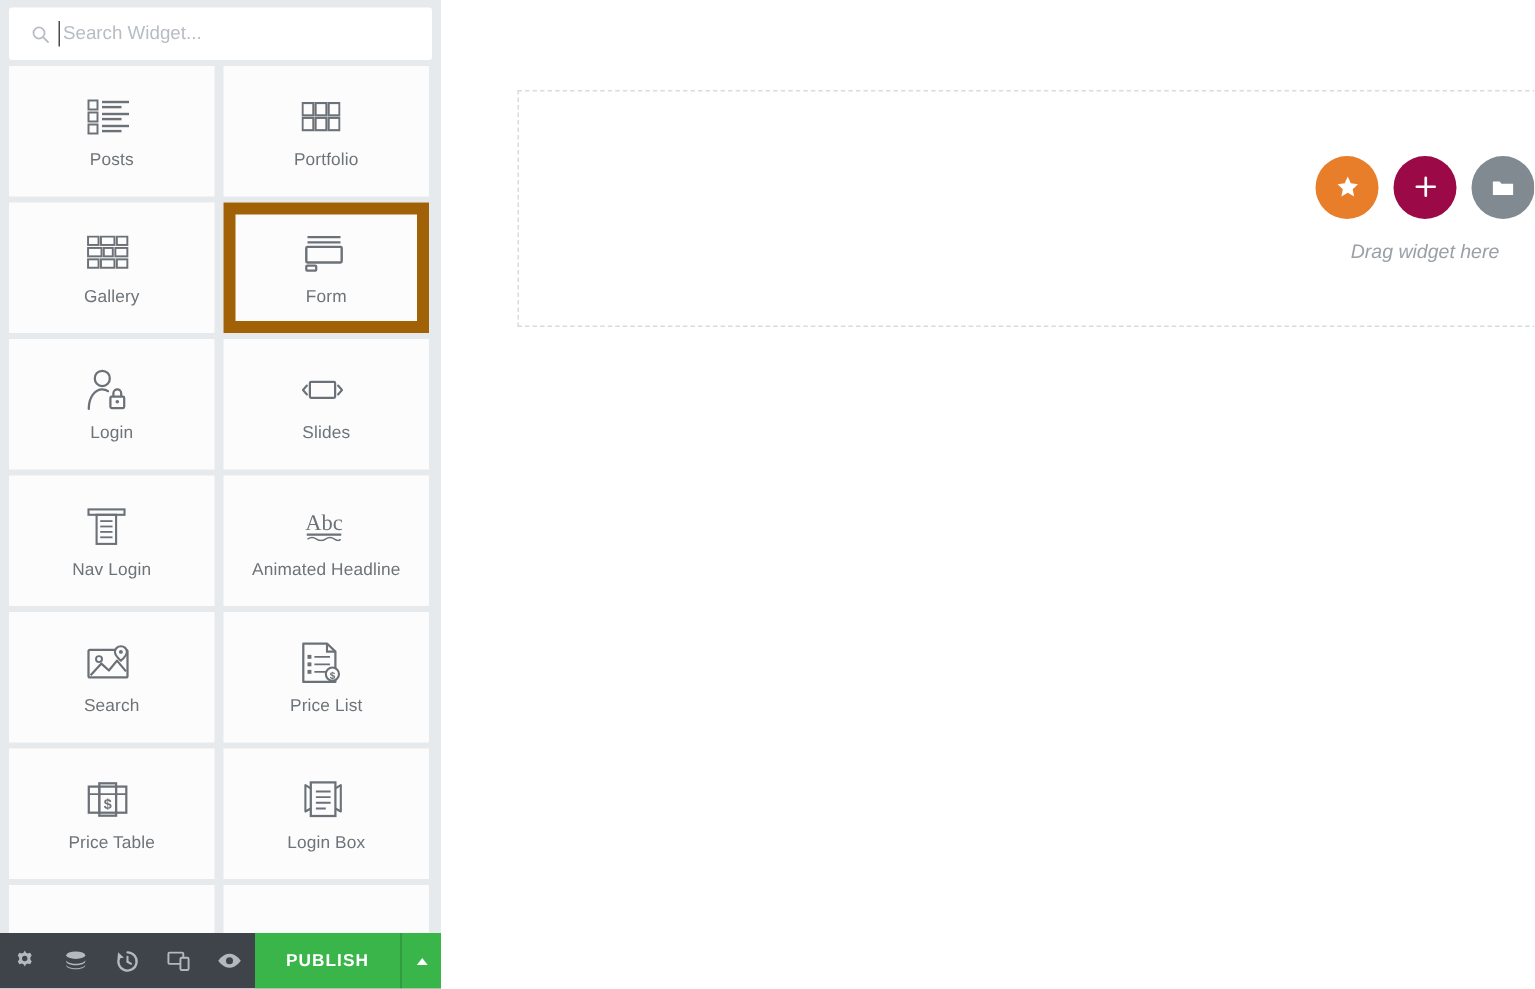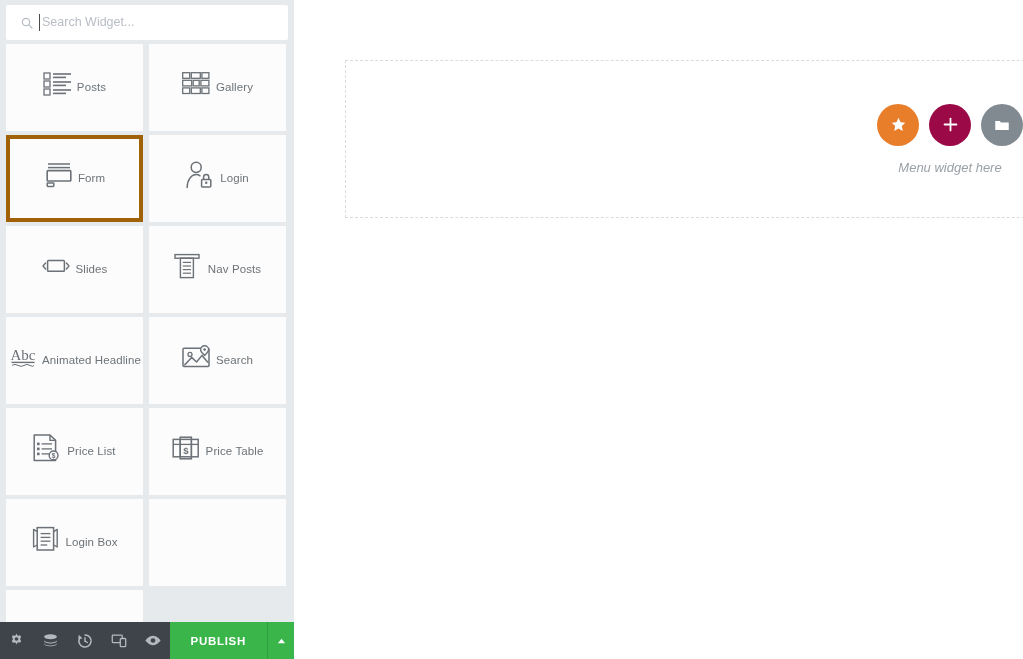--- a/index.html
+++ b/index.html
@@ -107,32 +107,32 @@
     box-sizing: border-box;
     width: 294px;
   }
   .widget-card {
     width: 137px;
     height: 87px;
     background: #fcfcfc;
     margin: 0 3px 4px 0;
     box-sizing: border-box;
     display: flex;
-    flex-direction: row;
+    flex-direction: column;
     align-items: center;
     justify-content: center;
     cursor: move;
     position: relative;
   }
   .widget-card:nth-child(even) {
     margin-right: 0;
     margin-left: 3px;
   }
   .widget-card.selected {
-    border: 4px solid #a16207;
+    border: 8px solid #a16207;
     box-shadow: 0 0 0 0px #5b34e8;
   }
   .widget-icon {
     width: 34px;
     height: 34px;
     display: flex;
     align-items: center;
     justify-content: flex-start;
     color: #000000;
     margin-bottom: 7px;
@@ -311,20 +311,33 @@
       <rect x="10" y="10.2" width="18" height="1.6" fill="#6b7177"></rect>
       <rect x="10" y="13.6" width="13" height="1.6" fill="#6b7177"></rect>
       <rect x="10" y="18.2" width="18" height="1.6" fill="#6b7177"></rect>
       <rect x="10" y="21.6" width="13" height="1.6" fill="#6b7177"></rect>
               </svg>
             </div>
             <div class="widget-label">Posts</div>
           </div>
           <div class="widget-card">
             <div class="widget-icon">
+              <svg width="26" height="20" viewBox="0 0 26 20">
+      <rect x="0.7" y="0.7" width="7.2" height="8.2" fill="none" stroke="#6b7177" stroke-width="1.4"></rect>
+      <rect x="9.4" y="0.7" width="7.2" height="8.2" fill="none" stroke="#6b7177" stroke-width="1.4"></rect>
+      <rect x="18.1" y="0.7" width="7.2" height="8.2" fill="none" stroke="#6b7177" stroke-width="1.4"></rect>
+      <rect x="0.7" y="10.6" width="7.2" height="8.2" fill="none" stroke="#6b7177" stroke-width="1.4"></rect>
+      <rect x="9.4" y="10.6" width="7.2" height="8.2" fill="none" stroke="#6b7177" stroke-width="1.4"></rect>
+      <rect x="18.1" y="10.6" width="7.2" height="8.2" fill="none" stroke="#6b7177" stroke-width="1.4"></rect>
+              </svg>
+            </div>
+            <div class="widget-label">Portfolio</div>
+          </div>
+          <div class="widget-card">
+            <div class="widget-icon">
               <svg width="28" height="24" viewBox="0 0 28 24">
       <rect x="0.7" y="0.7" width="7" height="5.6" fill="none" stroke="#6b7177" stroke-width="1.3"></rect>
       <rect x="9.3" y="0.7" width="9" height="5.6" fill="none" stroke="#6b7177" stroke-width="1.3"></rect>
       <rect x="19.9" y="0.7" width="7" height="5.6" fill="none" stroke="#6b7177" stroke-width="1.3"></rect>
       <rect x="0.7" y="8.3" width="9" height="5.6" fill="none" stroke="#6b7177" stroke-width="1.3"></rect>
       <rect x="11.2" y="8.3" width="6" height="5.6" fill="none" stroke="#6b7177" stroke-width="1.3"></rect>
       <rect x="18.9" y="8.3" width="8" height="5.6" fill="none" stroke="#6b7177" stroke-width="1.3"></rect>
       <rect x="0.7" y="15.9" width="7" height="5.6" fill="none" stroke="#6b7177" stroke-width="1.3"></rect>
       <rect x="9.3" y="15.9" width="9" height="5.6" fill="none" stroke="#6b7177" stroke-width="1.3"></rect>
       <rect x="19.9" y="15.9" width="7" height="5.6" fill="none" stroke="#6b7177" stroke-width="1.3"></rect>
@@ -369,21 +382,21 @@
             <div class="widget-icon">
               <svg width="26" height="26" viewBox="0 0 26 26">
       <rect x="1" y="1.6" width="24" height="3.6" fill="none" stroke="#6b7177" stroke-width="1.4"></rect>
       <rect x="6.4" y="5.2" width="13" height="19.4" fill="none" stroke="#6b7177" stroke-width="1.4"></rect>
       <line x1="8.8" y1="9.4" x2="17" y2="9.4" stroke="#6b7177" stroke-width="1.2"></line>
       <line x1="8.8" y1="13" x2="17" y2="13" stroke="#6b7177" stroke-width="1.2"></line>
       <line x1="8.8" y1="16.6" x2="17" y2="16.6" stroke="#6b7177" stroke-width="1.2"></line>
       <line x1="8.8" y1="20.2" x2="17" y2="20.2" stroke="#6b7177" stroke-width="1.2"></line>
               </svg>
             </div>
-            <div class="widget-label">Nav Posts</div>
+            <div class="widget-label">Nav Login</div>
           </div>
           <div class="widget-card">
             <div class="widget-icon">
               <svg width="30" height="20" viewBox="0 0 30 20">
       <text x="15" y="12.5" text-anchor="middle" font-family="Liberation Serif, serif" font-size="15" fill="#6b7177">Abc</text>
       <line x1="3.5" y1="15.4" x2="26.5" y2="15.4" stroke="#6b7177" stroke-width="1.4"></line>
       <path d="M4,18.4 Q7,16.4 10,18.4 T16,18.4 T22,18.4 T26,18.4" fill="none" stroke="#6b7177" stroke-width="1"></path>
               </svg>
             </div>
             <div class="widget-label">Animated Headline</div>
@@ -481,21 +494,21 @@
             </svg>
           </div>
 
           <div class="circle-btn" style="background:#818a91">
             <svg width="18" height="18" viewBox="0 0 20 20">
               <path d="M2.5,5.5 h5 l1.4,1.8 h8.6 v8.2 h-15 z" fill="#ffffff"></path>
             </svg>
           </div>
 
         </div>
-        <div id="drag-label">Menu widget here</div>
+        <div id="drag-label">Drag widget here</div>
       </div>
     </div>
   </div>
 
   <div id="bottom-bar">
 
     <div class="bar-icon">
       <svg width="15" height="15" viewBox="0 0 20 20">
         <path fill="#b4b9bd" d="M10,0.8l1.1,2.1c0.5,0.1,1,0.3,1.4,0.6l2.3-0.6l1.4,2.4l-1.3,1.9c0.1,0.5,0.1,1,0,1.5l1.3,1.9l-1.4,2.4 l-2.3-0.6c-0.4,0.3-0.9,0.5-1.4,0.6L10,15.2l-1.1-2.1c-0.5-0.1-1-0.3-1.4-0.6l-2.3,0.6l-1.4-2.4l1.3-1.9c-0.1-0.5-0.1-1,0-1.5 L3.8,5.3l1.4-2.4l2.3,0.6c0.4-0.3,0.9-0.5,1.4-0.6L10,0.8z"></path>
         <circle cx="10" cy="8" r="2.4" fill="#3f444b"></circle>

